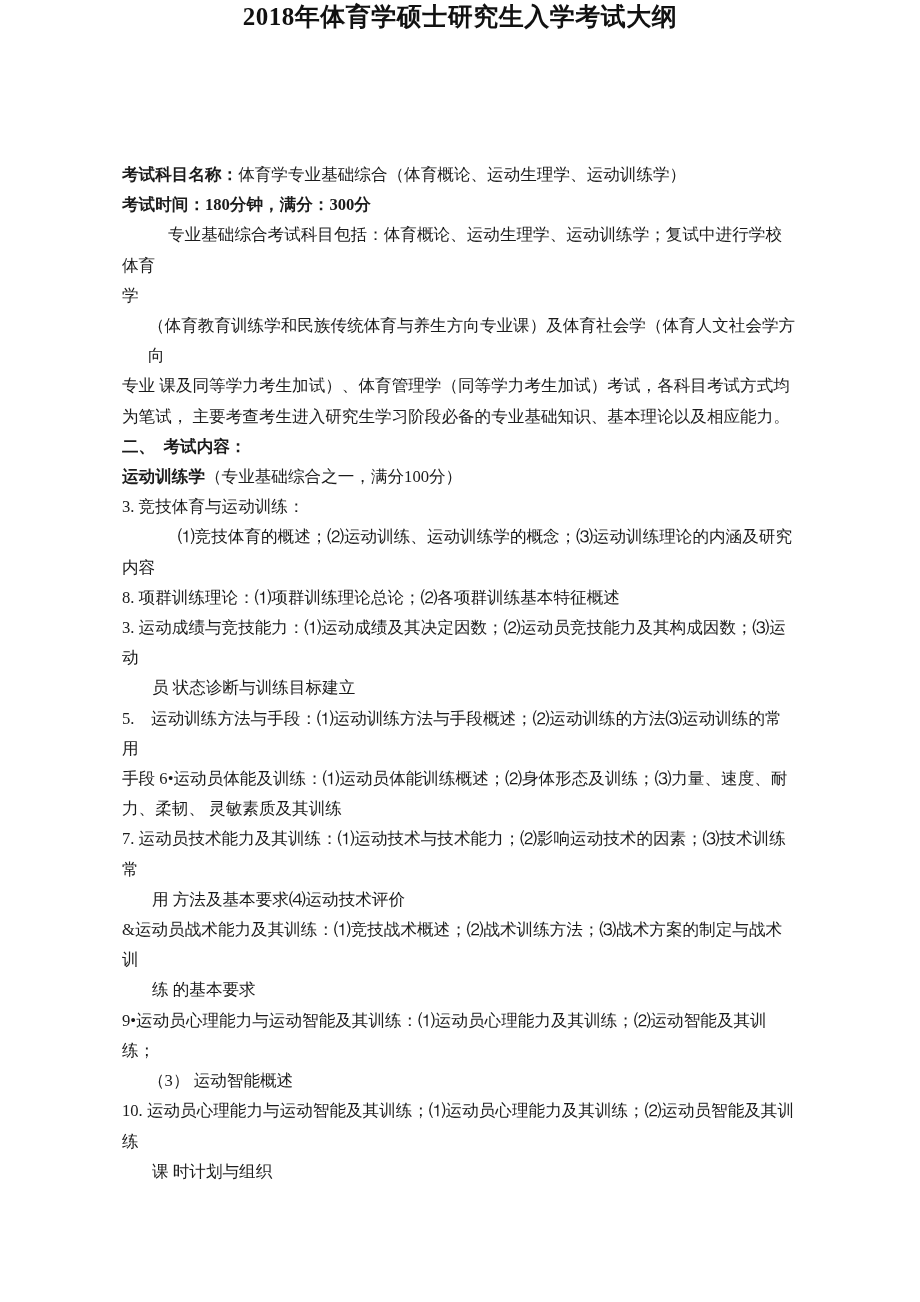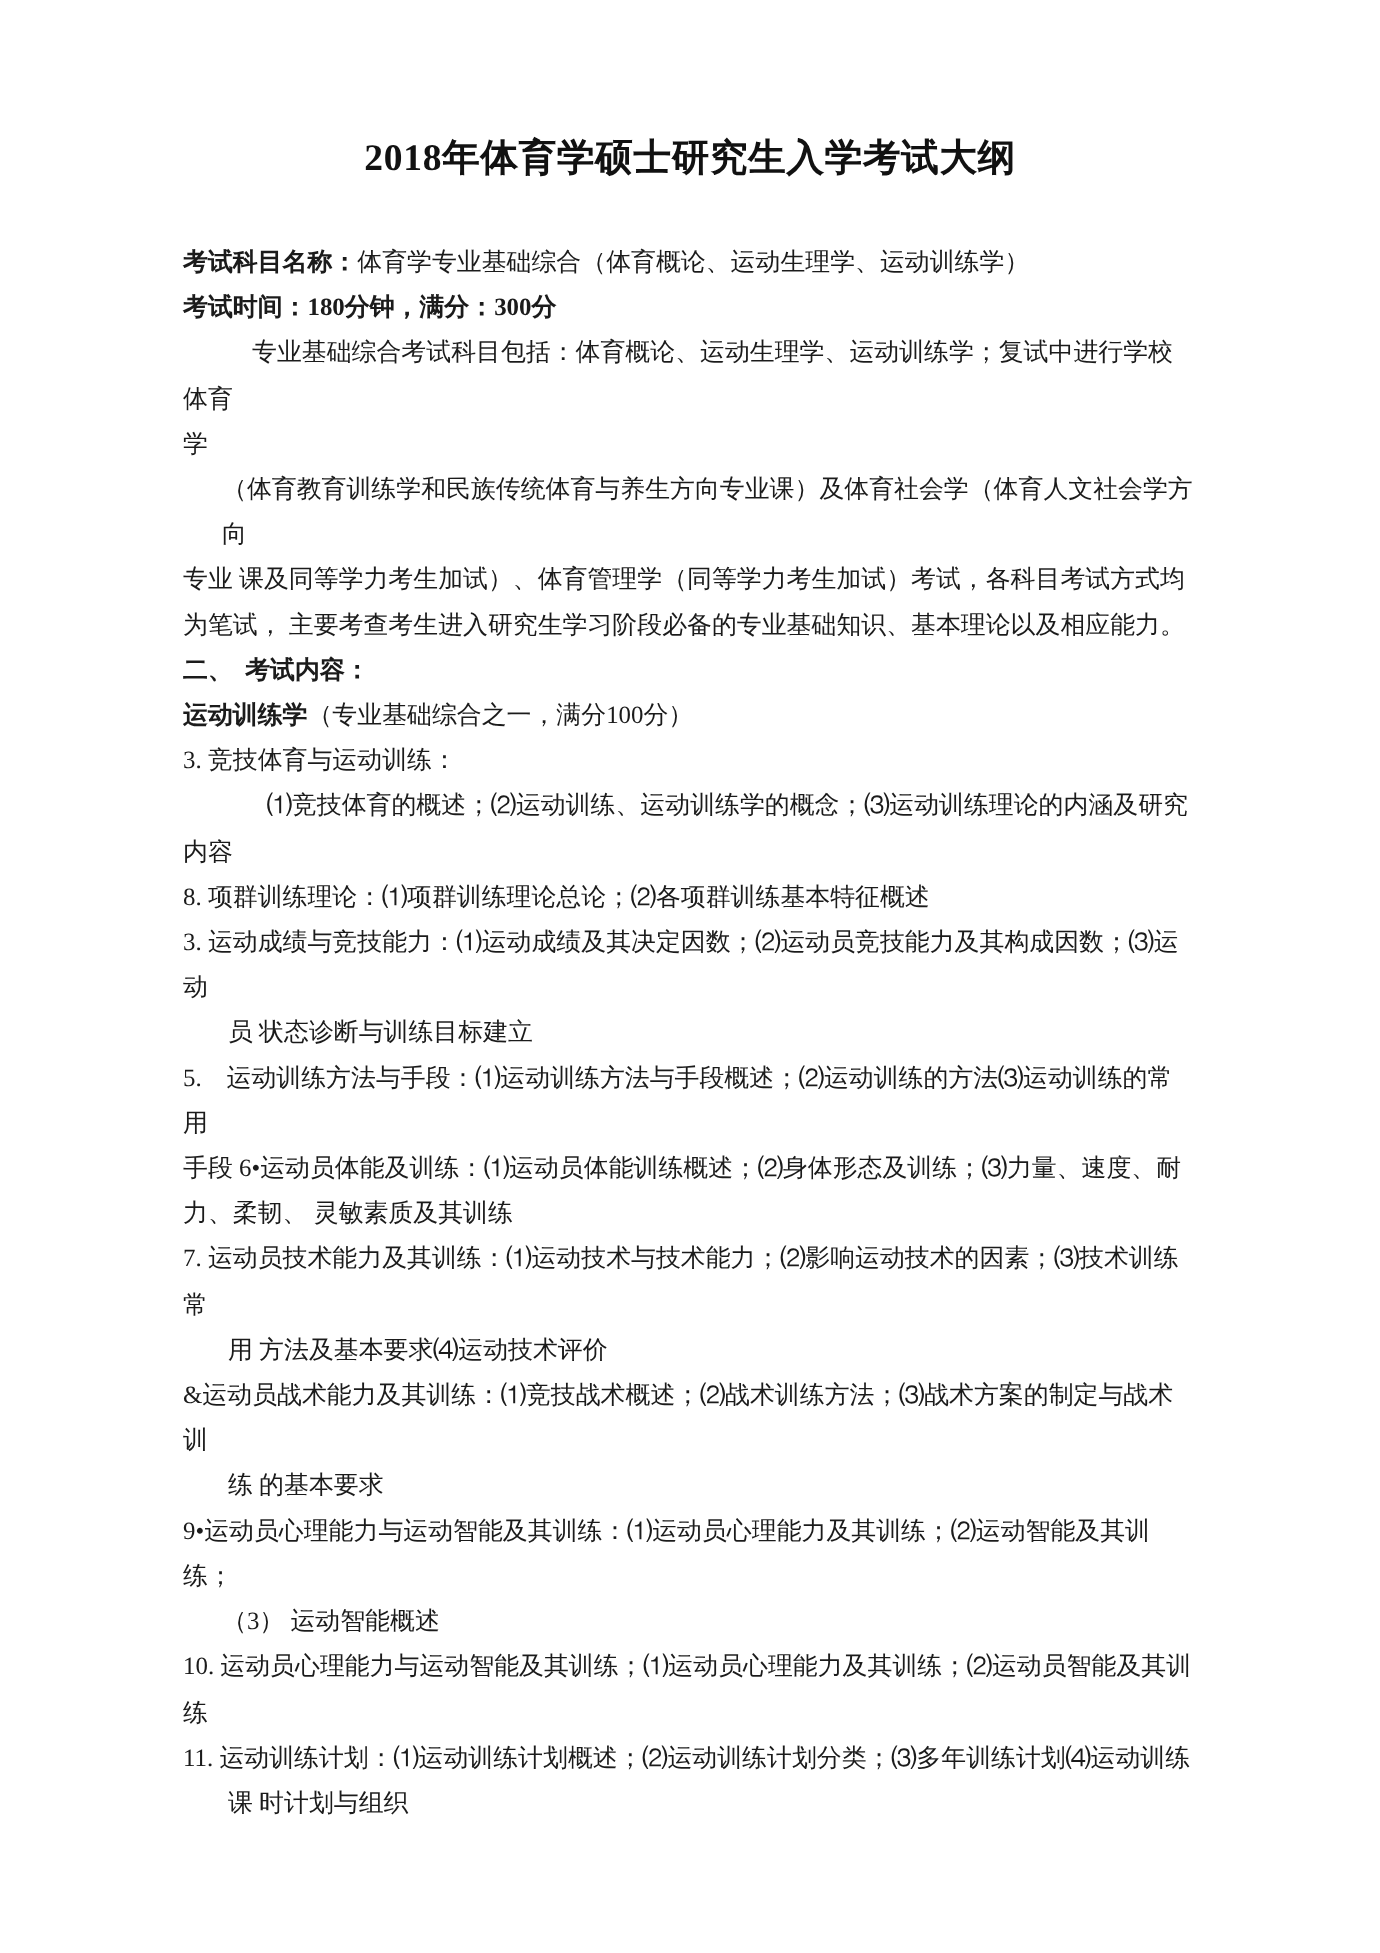--- a/index.html
+++ b/index.html
@@ -20,21 +20,20 @@
     background: #ffffff;
     box-sizing: border-box;
     overflow: hidden;
   }
   .doc-title {
     text-align: center;
     font-size: 25px;
     font-weight: bold;
     letter-spacing: 0.5px;
     margin: 0;
-    padding-top: 88px;
     color: #111111;
   }
   .content {
     position: absolute;
     left: 122px;
     top: 160px;
     width: 676px;
   }
   .line {
     font-size: 16.6px;
@@ -87,20 +86,19 @@
       <p class="line ind-0">手段 6•运动员体能及训练：⑴运动员体能训练概述；⑵身体形态及训练；⑶力量、速度、耐</p>
       <p class="line ind-0">力、柔韧、 灵敏素质及其训练</p>
       <p class="line ind-0">7. 运动员技术能力及其训练：⑴运动技术与技术能力；⑵影响运动技术的因素；⑶技术训练常</p>
       <p class="line hang">用 方法及基本要求⑷运动技术评价</p>
       <p class="line ind-0">&amp;运动员战术能力及其训练：⑴竞技战术概述；⑵战术训练方法；⑶战术方案的制定与战术训</p>
       <p class="line hang">练 的基本要求</p>
       <p class="line ind-0">9•运动员心理能力与运动智能及其训练：⑴运动员心理能力及其训练；⑵运动智能及其训练；</p>
       <p class="line ind-1">（3） 运动智能概述</p>
       <p class="line ind-0">10. 运动员心理能力与运动智能及其训练；⑴运动员心理能力及其训练；⑵运动员智能及其训</p>
       <p class="line ind-0">练</p>
-      <p class="line ind-0">11. 运动训练计划：⑴运动训练计划概述；⑵运动训练计划分类；⑶多年训练计划⑷运动训练</p>
       <p class="line hang">课 时计划与组织</p>
     </div>
 
     <div class="spacer"></div>
 
   </div>
 </div>
 
 </body></html>

